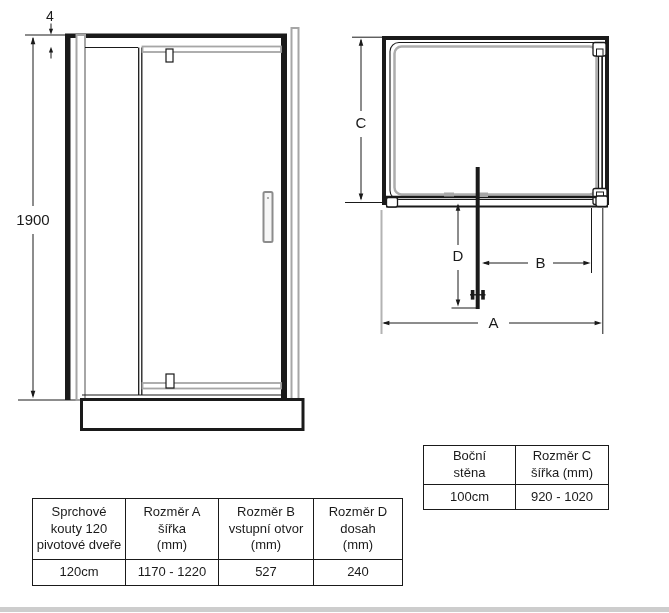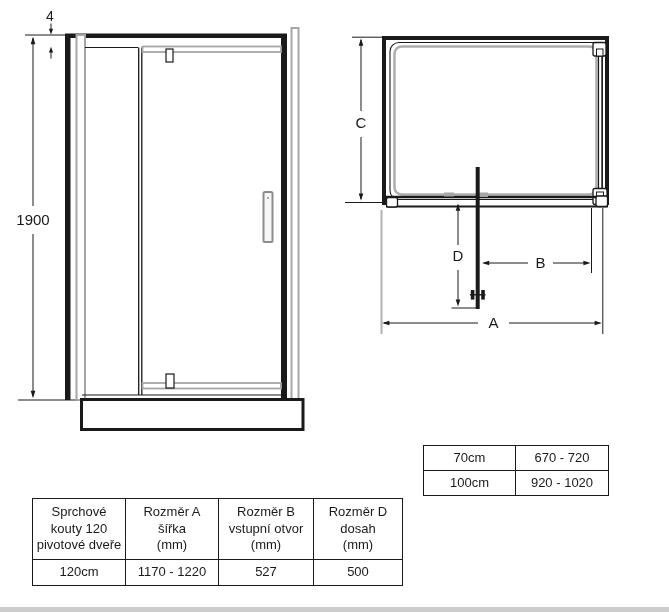--- a/index.html
+++ b/index.html
@@ -165,36 +165,38 @@
 vstupní otvor
 (mm)</th>
         <th>Rozměr D
 dosah
 (mm)</th>
       </tr>
       <tr class="val">
         <td>120cm</td>
         <td>1170 - 1220</td>
         <td>527</td>
-        <td>500</td>
+        <td>240</td>
       </tr>
     </tbody>
       </table>
   </div>
 
   <div class="tbl tbl-side">
     <table>
       <colgroup>
           <col style="width:92px">
           <col style="width:93px">
         </colgroup>
       <tbody>
-      <tr class="val">
-        <td>70cm</td>
-        <td>670 - 720</td>
+          <tr class="hdr">
+        <th>Boční
+stěna</th>
+        <th>Rozměr C
+šířka (mm)</th>
       </tr>
       <tr class="val">
         <td>100cm</td>
         <td>920 - 1020</td>
       </tr>
     </tbody>
       </table>
   </div>
 
   <div class="bottom-bar"></div>

